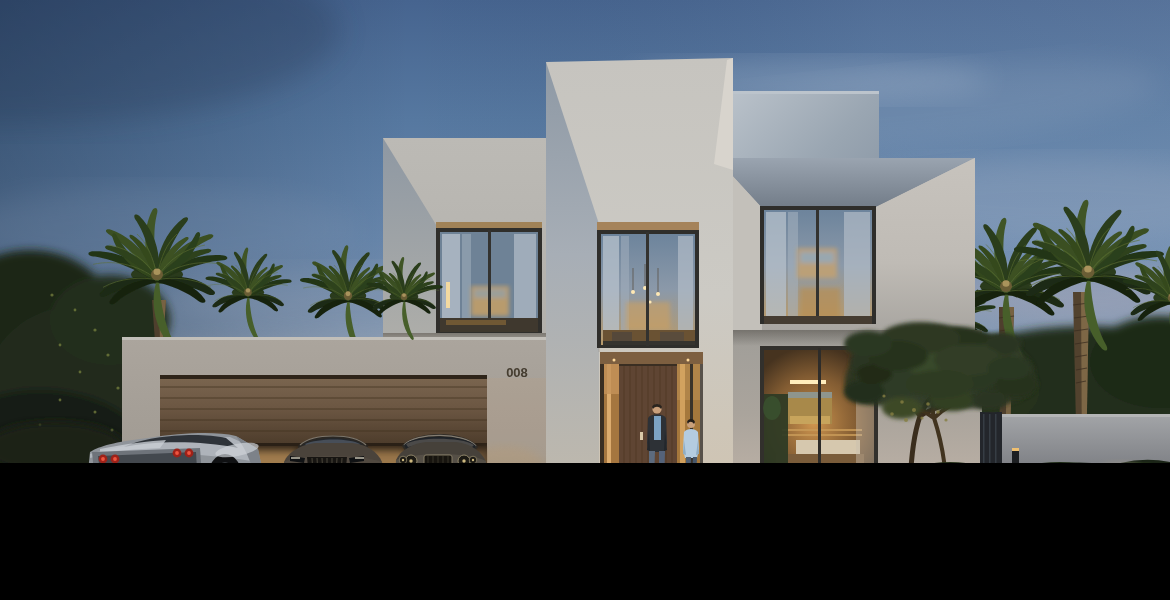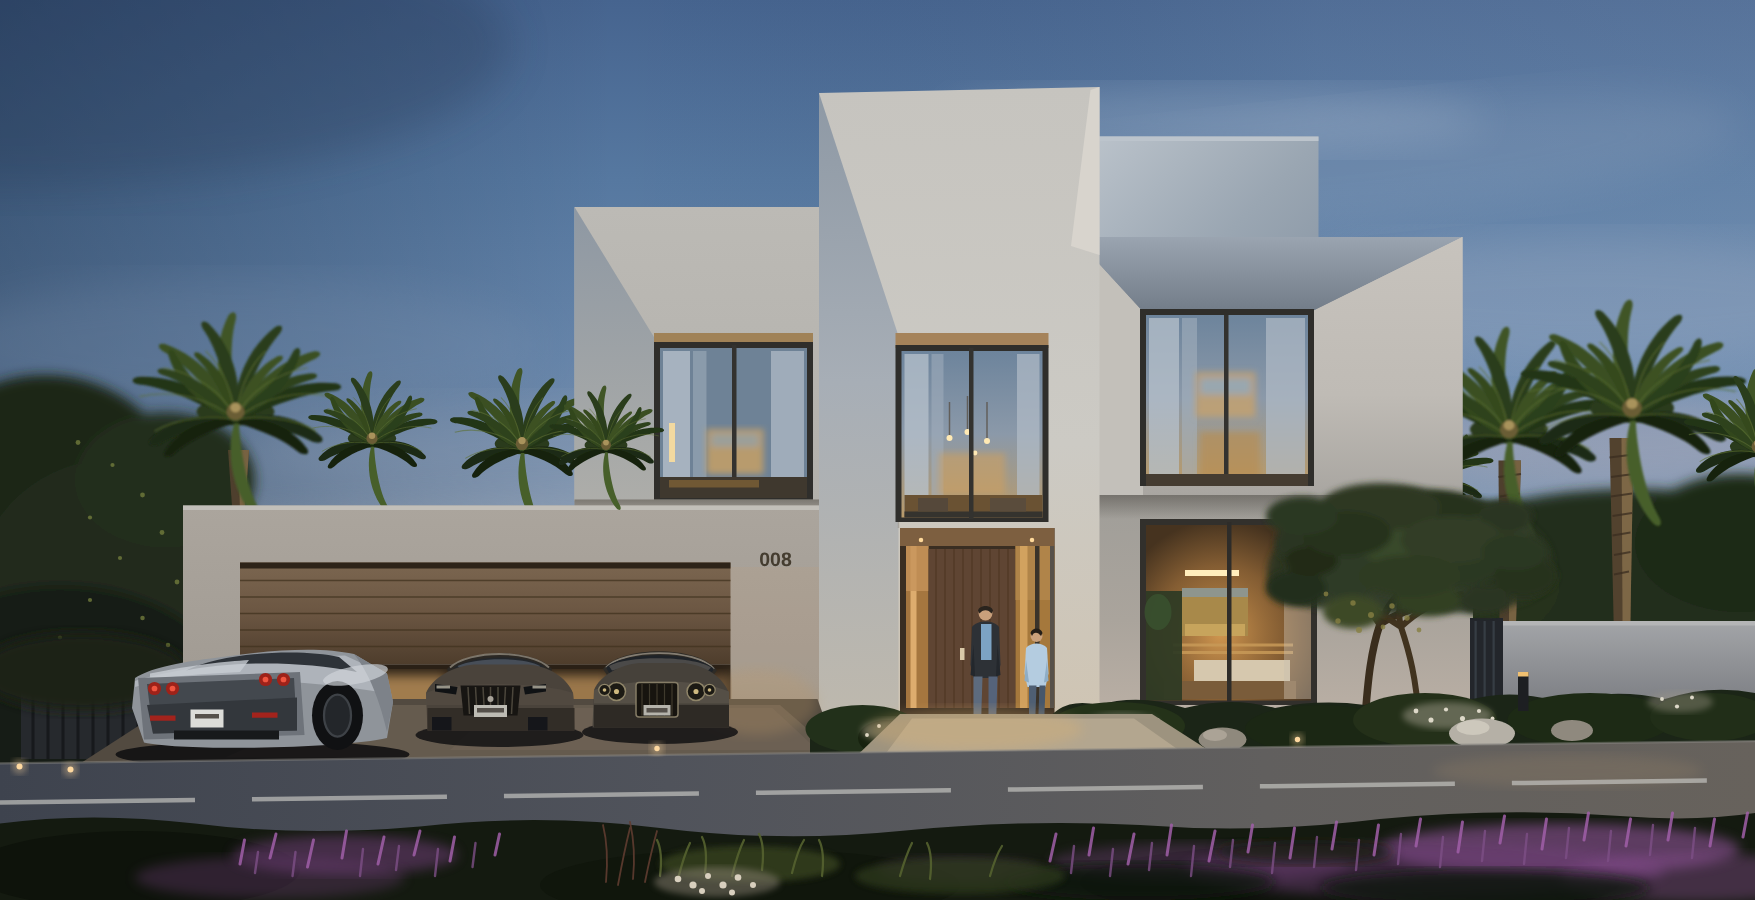--- a/index.html
+++ b/index.html
@@ -1,16 +1,16 @@
 <!DOCTYPE html>
 <html><head>
 <meta charset="utf-8">
 <style>
 html,body{margin:0;padding:0;background:#000;}
-#scene{width:1170px;height:600px;overflow:hidden;position:relative;font-family:"Liberation Sans",sans-serif;}
+#scene{width:1170px;height:463px;overflow:hidden;position:relative;font-family:"Liberation Sans",sans-serif;}
 </style>
 </head>
 <body>
 <div id="scene">
 <svg width="1170" height="600" viewBox="0 0 1170 600">
 <defs>
 <linearGradient id="sky" x1="0" y1="0" x2="0" y2="1">
 <stop offset="0" stop-color="#46648f"></stop>
 <stop offset="0.2" stop-color="#5678a0"></stop>
 <stop offset="0.4" stop-color="#6887ac"></stop>

